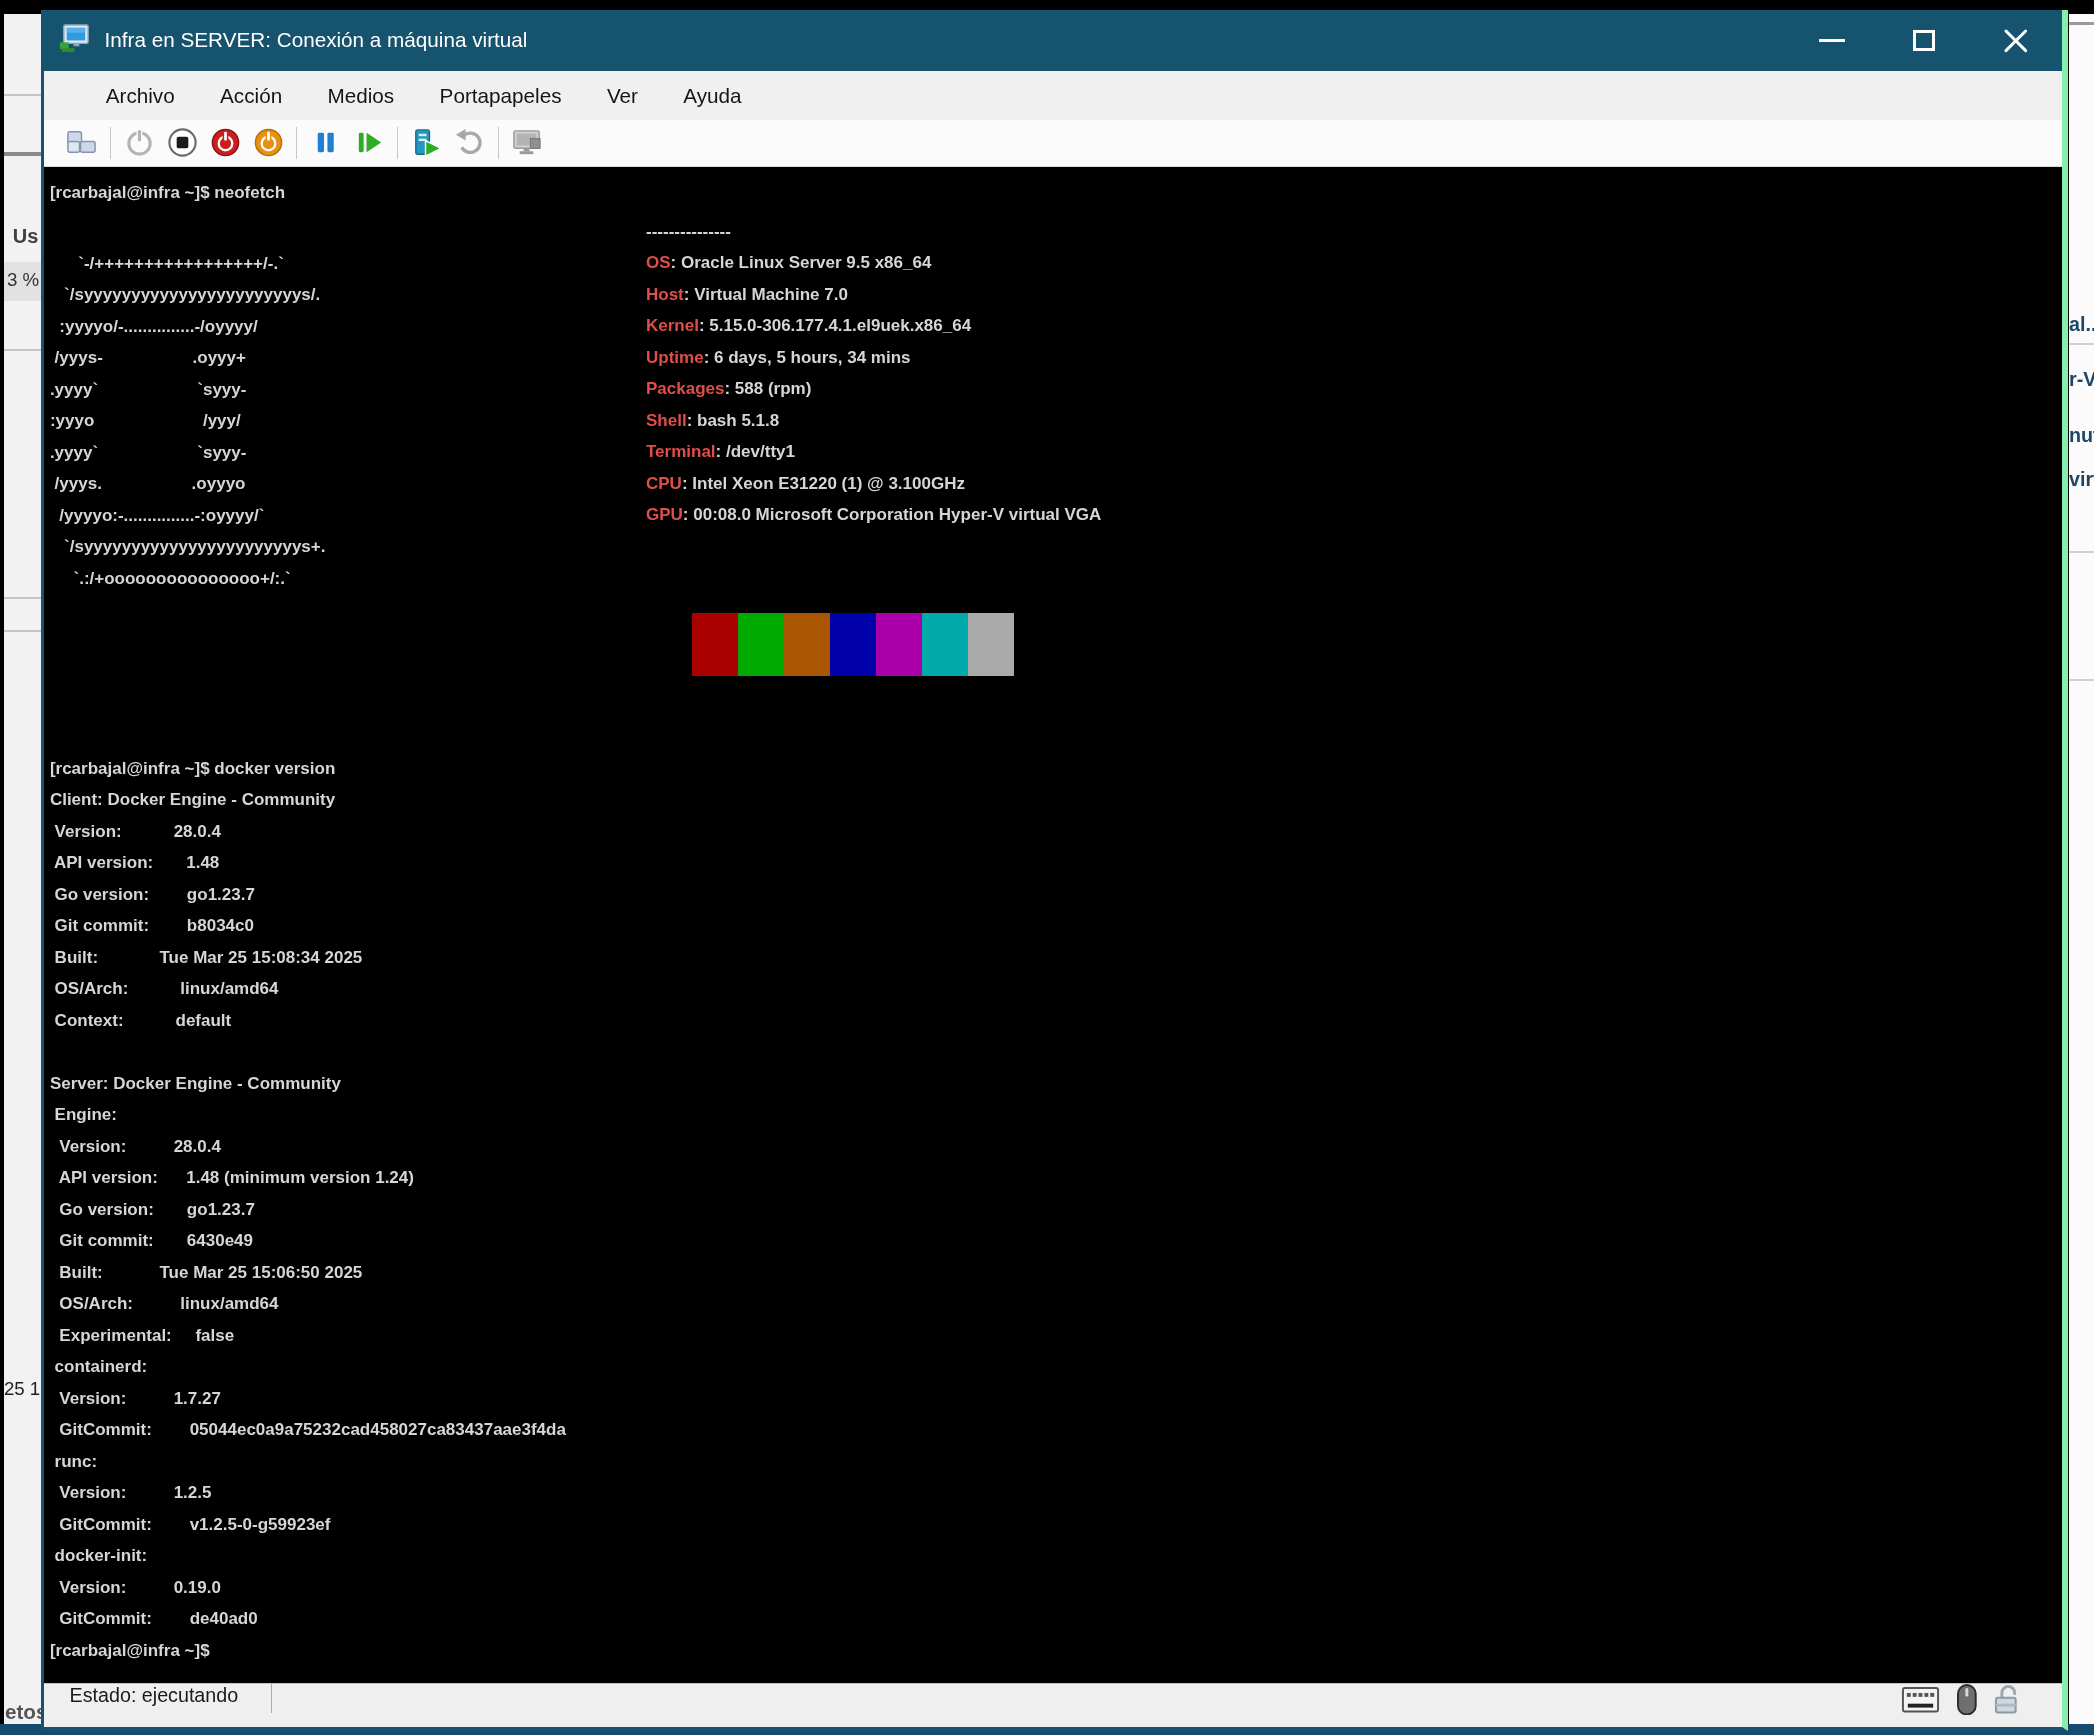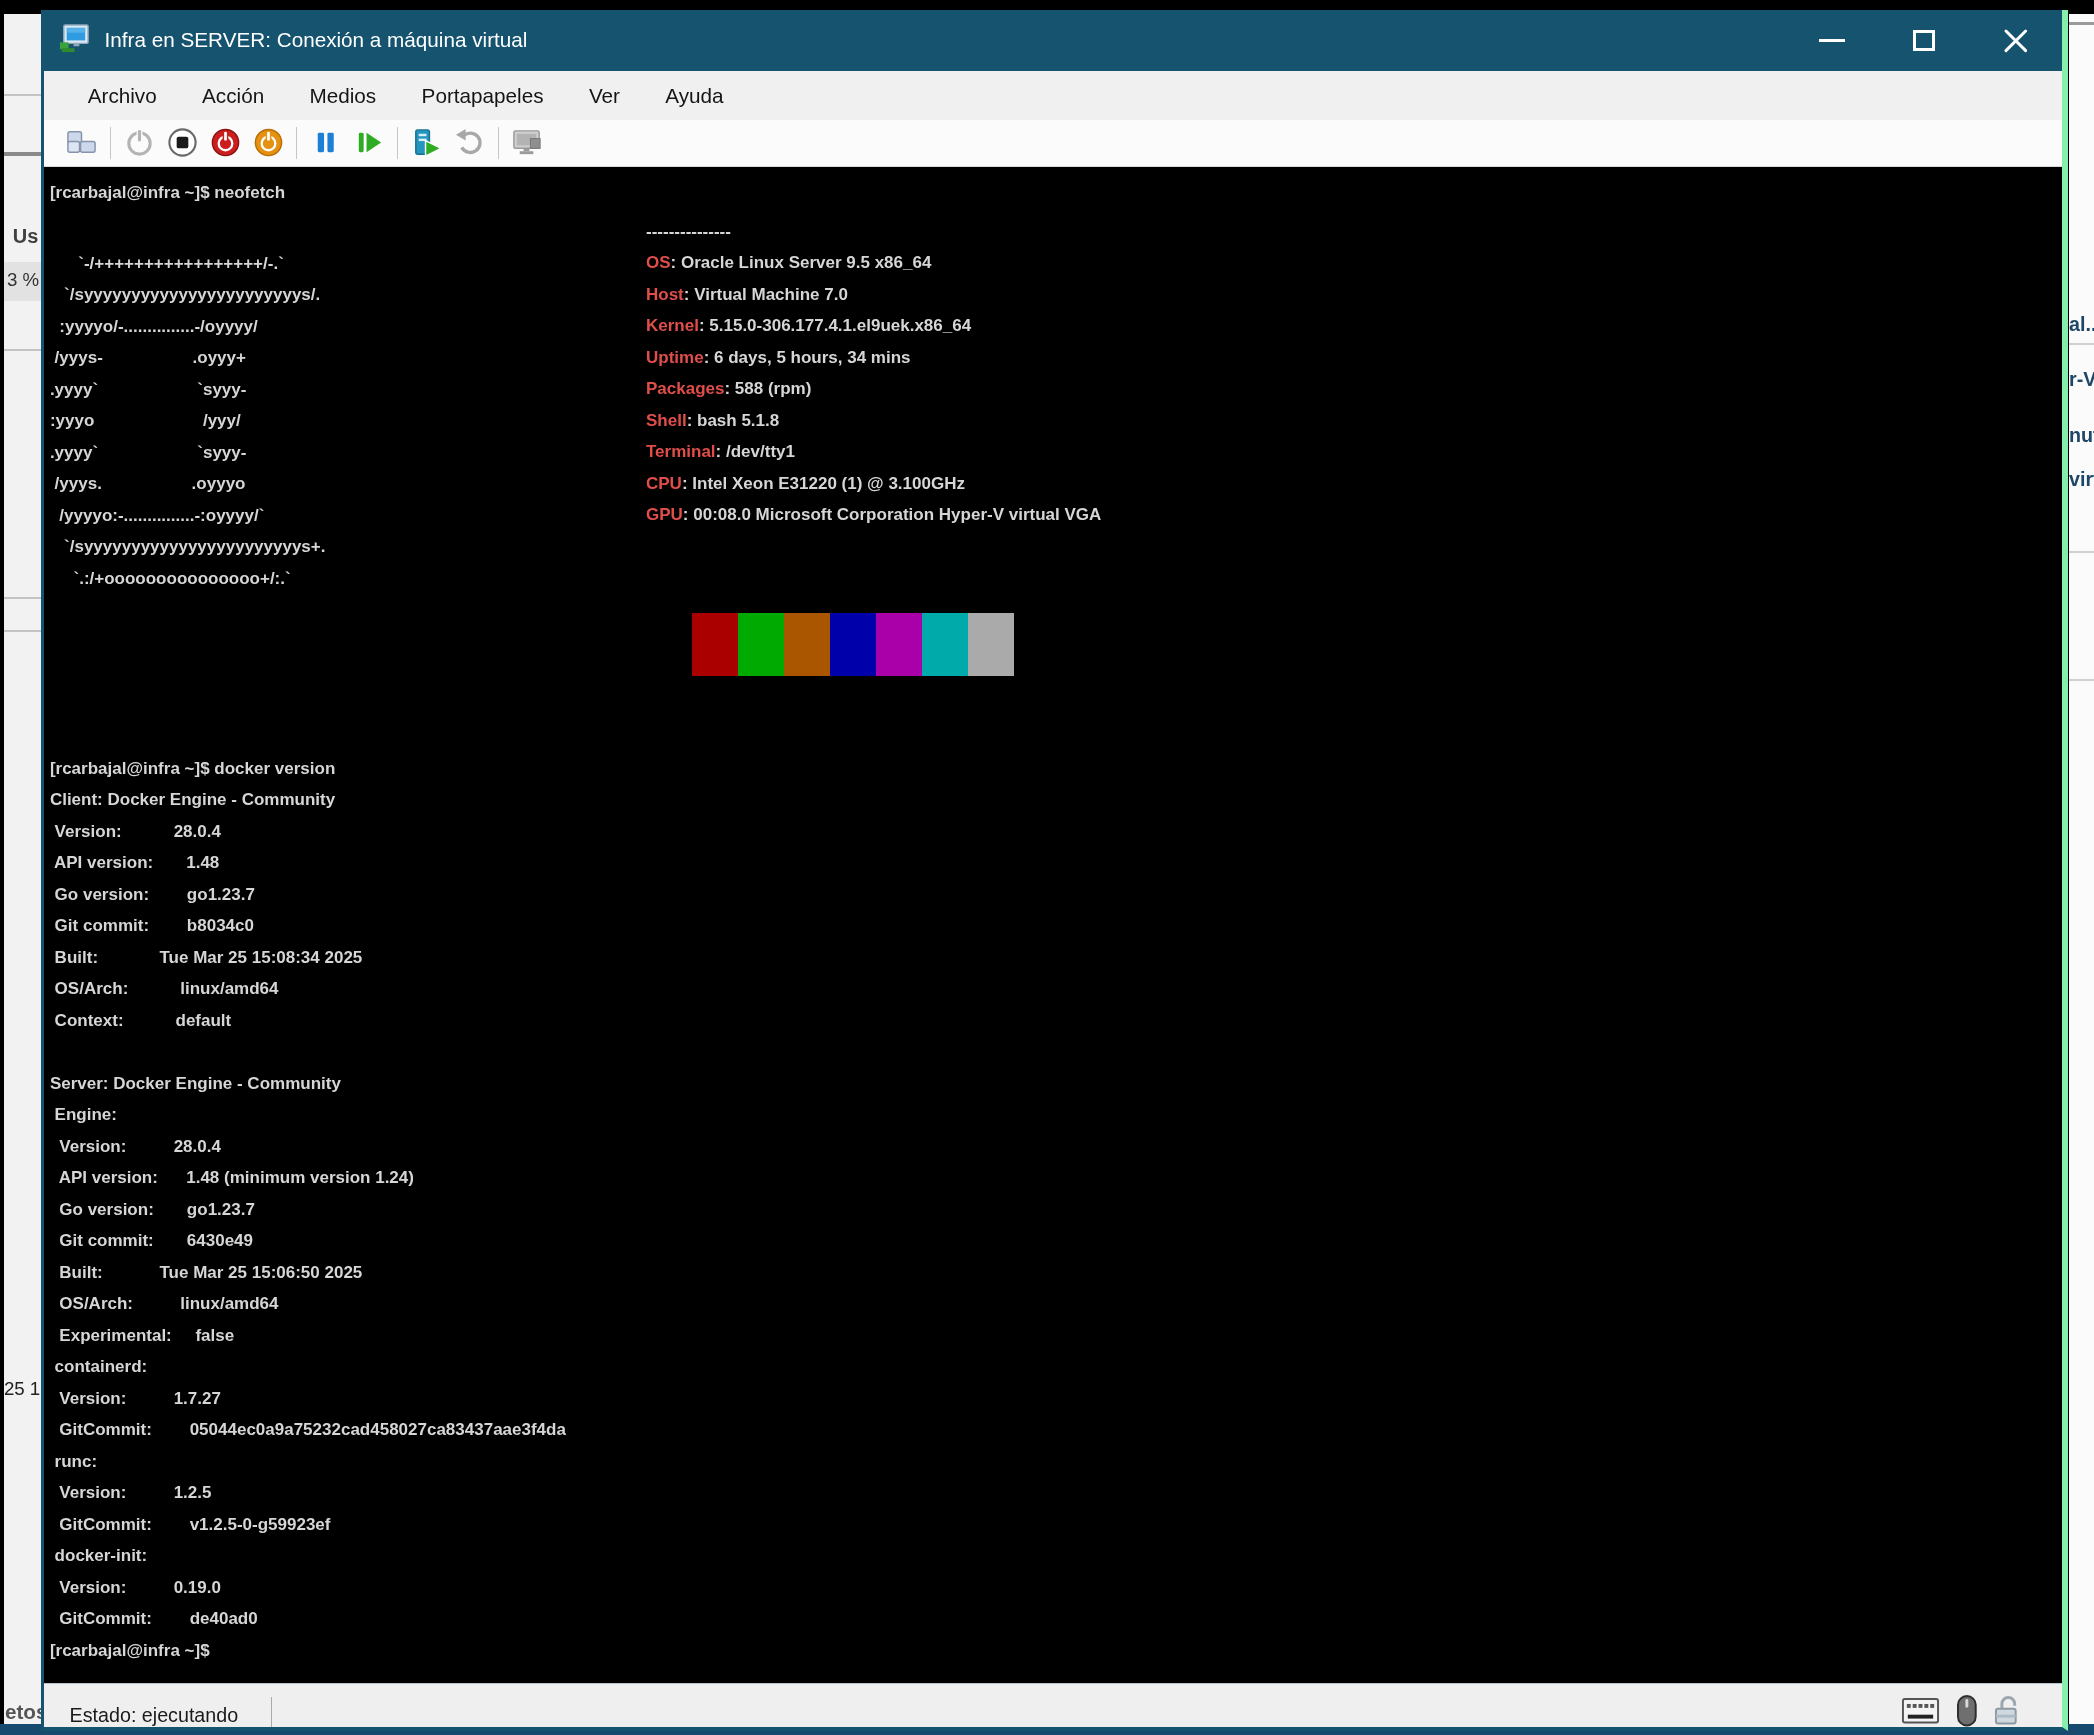--- a/index.html
+++ b/index.html
@@ -30,21 +30,21 @@
     display:flex; flex-direction:column; }
 
   .titlebar { height:61px; background:#16536f; display:flex; align-items:center; padding-left:13.8px; flex:none; }
   .titlebar .vm-ico { margin-right:13.8px; flex:none; }
   .titlebar .title { color:#fff; font-size:20.7px; white-space:nowrap; }
   .caption { margin-left:auto; display:flex; height:100%; }
   .cap-btn { width:92px; height:100%; display:flex; align-items:center; justify-content:center; }
   .glyph-min { width:25.6px; height:3px; background:#fff; }
   .glyph-max { width:21.7px; height:21.7px; border:3px solid #fff; }
 
-  .menubar { height:49px; background:#f0f0f0; display:flex; align-items:center; padding-left:21px; flex:none; }
+  .menubar { height:49px; background:#f0f0f0; display:flex; align-items:center; padding-left:39px; flex:none; }
   .menu-item { font-size:20.7px; color:#151515; padding:0 22.7px; line-height:49px; }
 
   .toolbar { height:47px; background:#fbfbfb; border-bottom:1px solid #d8d8d8; display:flex; align-items:center; padding-left:15.8px; flex:none; }
   .tb-btn { width:43px; height:39px; display:flex; align-items:center; justify-content:center; }
   .tb-sep { width:1px; height:31.5px; background:#c6c6c6; margin:0 6.9px; }
 
   
   .terminal { position:relative; flex:1; background:#000; overflow:hidden; }
   .terminal pre, .nfline {
     font-family:Liberation Sans, sans-serif; font-weight:bold;
@@ -53,21 +53,21 @@
   .t-prompt { position:absolute; left:5.9px; top:9.9px; }
   .t-art { position:absolute; left:5.9px; top:81px; color:#e04e4a; }
   .t-info { position:absolute; left:602px; top:49px; }
   .nfline { height:31.5px; }
   .red { color:#e04e4a; }
   .wh  { color:#d6d6d6; }
   .t-colors { position:absolute; left:602px; top:446px; display:flex; }
   .cblock { width:46px; height:63px; flex:none; }
   .t-docker { position:absolute; left:5.9px; top:586px; }
 
-  .statusbar { height:44px; background:#efefef; border-top:1px solid #b9c5cd; display:flex; align-items:flex-end; flex:none; }
+  .statusbar { height:44px; background:#efefef; border-top:1px solid #b9c5cd; display:flex; align-items:flex-start; flex:none; }
   .status-text { font-size:19.7px; color:#1a1a1a; margin-left:25.6px; white-space:nowrap; }
   .status-sep { width:1px; height:29.6px; background:#ababab; margin-left:33px; }
   .status-icons { margin-left:auto; margin-right:41px; display:flex; align-items:center; gap:15.8px; }
 </style>
 </head>
 <body>
 
 <div class="bg-left">
   <div class="hline" style="top:80px"></div>
   <div class="hline" style="top:138px; height:3.9px; background:#8a8a8a"></div>

